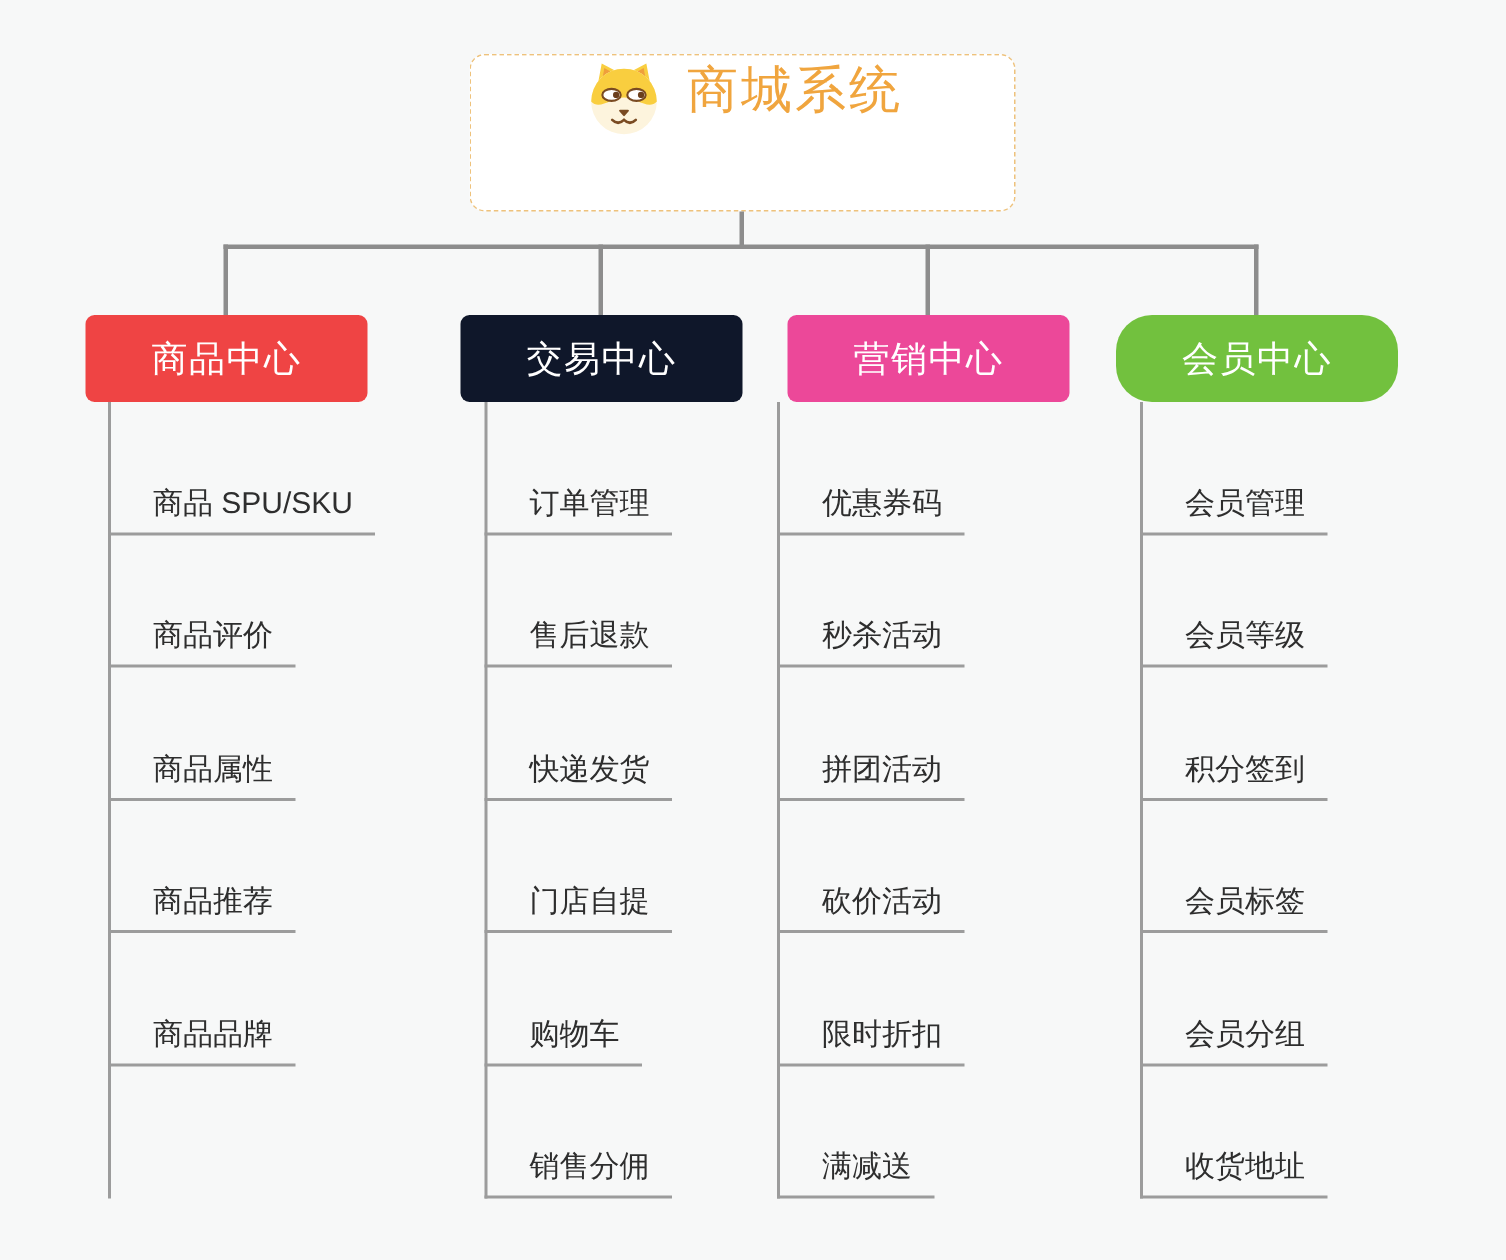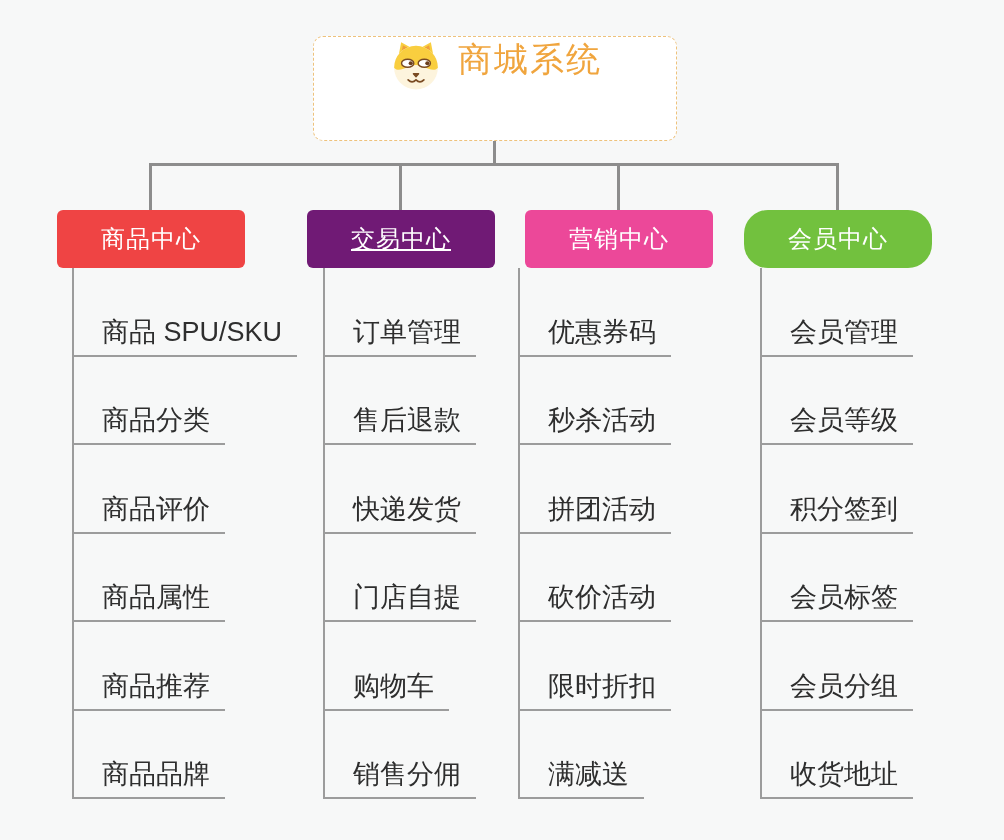--- a/index.html
+++ b/index.html
@@ -49,21 +49,21 @@
   .branch-column{
     position:absolute;top:268px;height:531px;
     border-left:2px solid #9c9c9c;
   }
   .col-0{left:72px;} .col-1{left:323px;} .col-2{left:518px;} .col-3{left:760px;}
   .sub-row{height:88.5px;display:flex;align-items:flex-end;}
   .sub-label{
     display:inline-block;margin-left:-2px;
     padding:0 15px 9px 30px;
     border-bottom:2px solid #9c9c9c;
-    font-size:27px;color:#2e2e2e;line-height:1;
+    font-size:20px;color:#2e2e2e;line-height:1;
     white-space:nowrap;
   }
 </style>
 </head>
 <body>
 
 <div class="canvas">
 
   <div class="root-node">
     <svg class="root-icon" viewBox="0 0 64 64">
@@ -91,36 +91,33 @@
   <div class="conn conn-stem"></div>
   <div class="conn conn-bus"></div>
   <div class="conn conn-drop drop-0"></div>
   <div class="conn conn-drop drop-1"></div>
   <div class="conn conn-drop drop-2"></div>
   <div class="conn conn-drop drop-3"></div>
 
   <div class="branch-node branch-0" style="background: #ef4444;">
     <span>商品中心</span>
   </div>
-  <div class="branch-node branch-1" style="background: #701a75; text-decoration: underline;">
+  <div class="branch-node branch-1" style="background: #0f172a;">
     <span>交易中心</span>
   </div>
   <div class="branch-node branch-2" style="background: #ec4899;">
     <span>营销中心</span>
   </div>
   <div class="branch-node branch-3" style="background: rgb(114, 193, 62);">
     <span>会员中心</span>
   </div>
 
   <div class="branch-column col-0">
     <div class="sub-row">
         <span class="sub-label">商品 SPU/SKU</span>
-      </div>
-    <div class="sub-row">
-        <span class="sub-label">商品分类</span>
       </div>
     <div class="sub-row">
         <span class="sub-label">商品评价</span>
       </div>
     <div class="sub-row">
         <span class="sub-label">商品属性</span>
       </div>
     <div class="sub-row">
         <span class="sub-label">商品推荐</span>
       </div>

